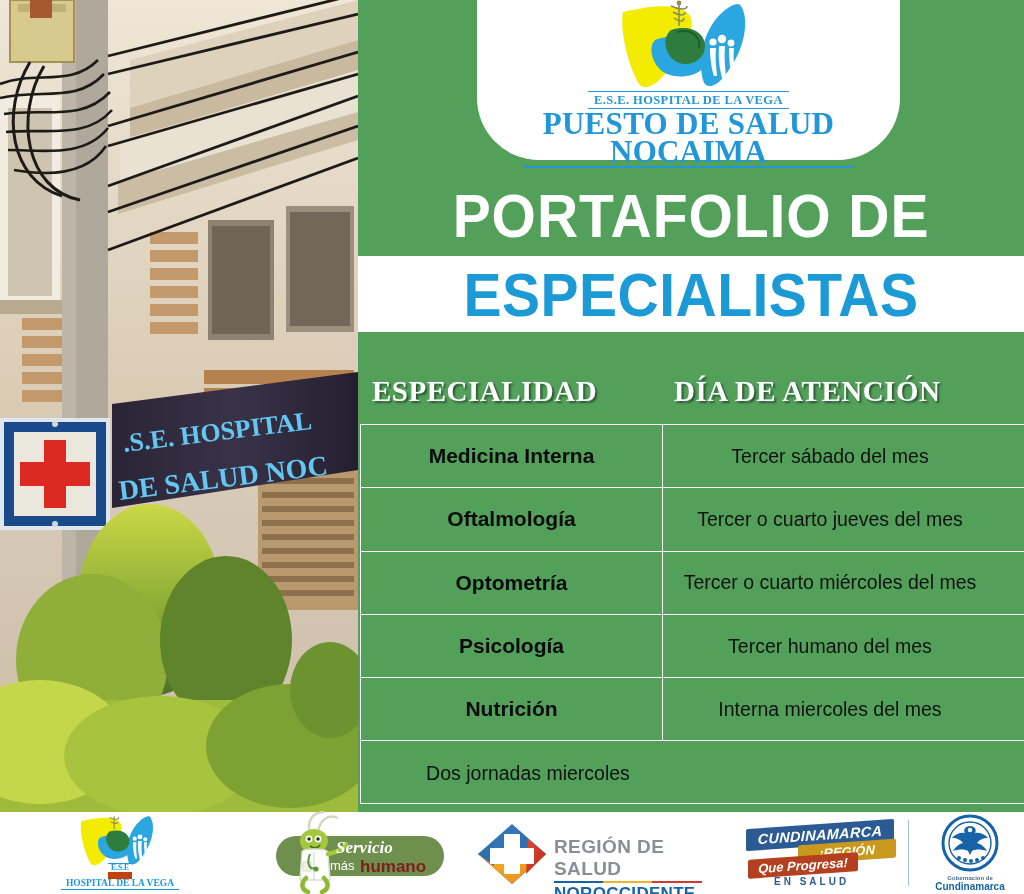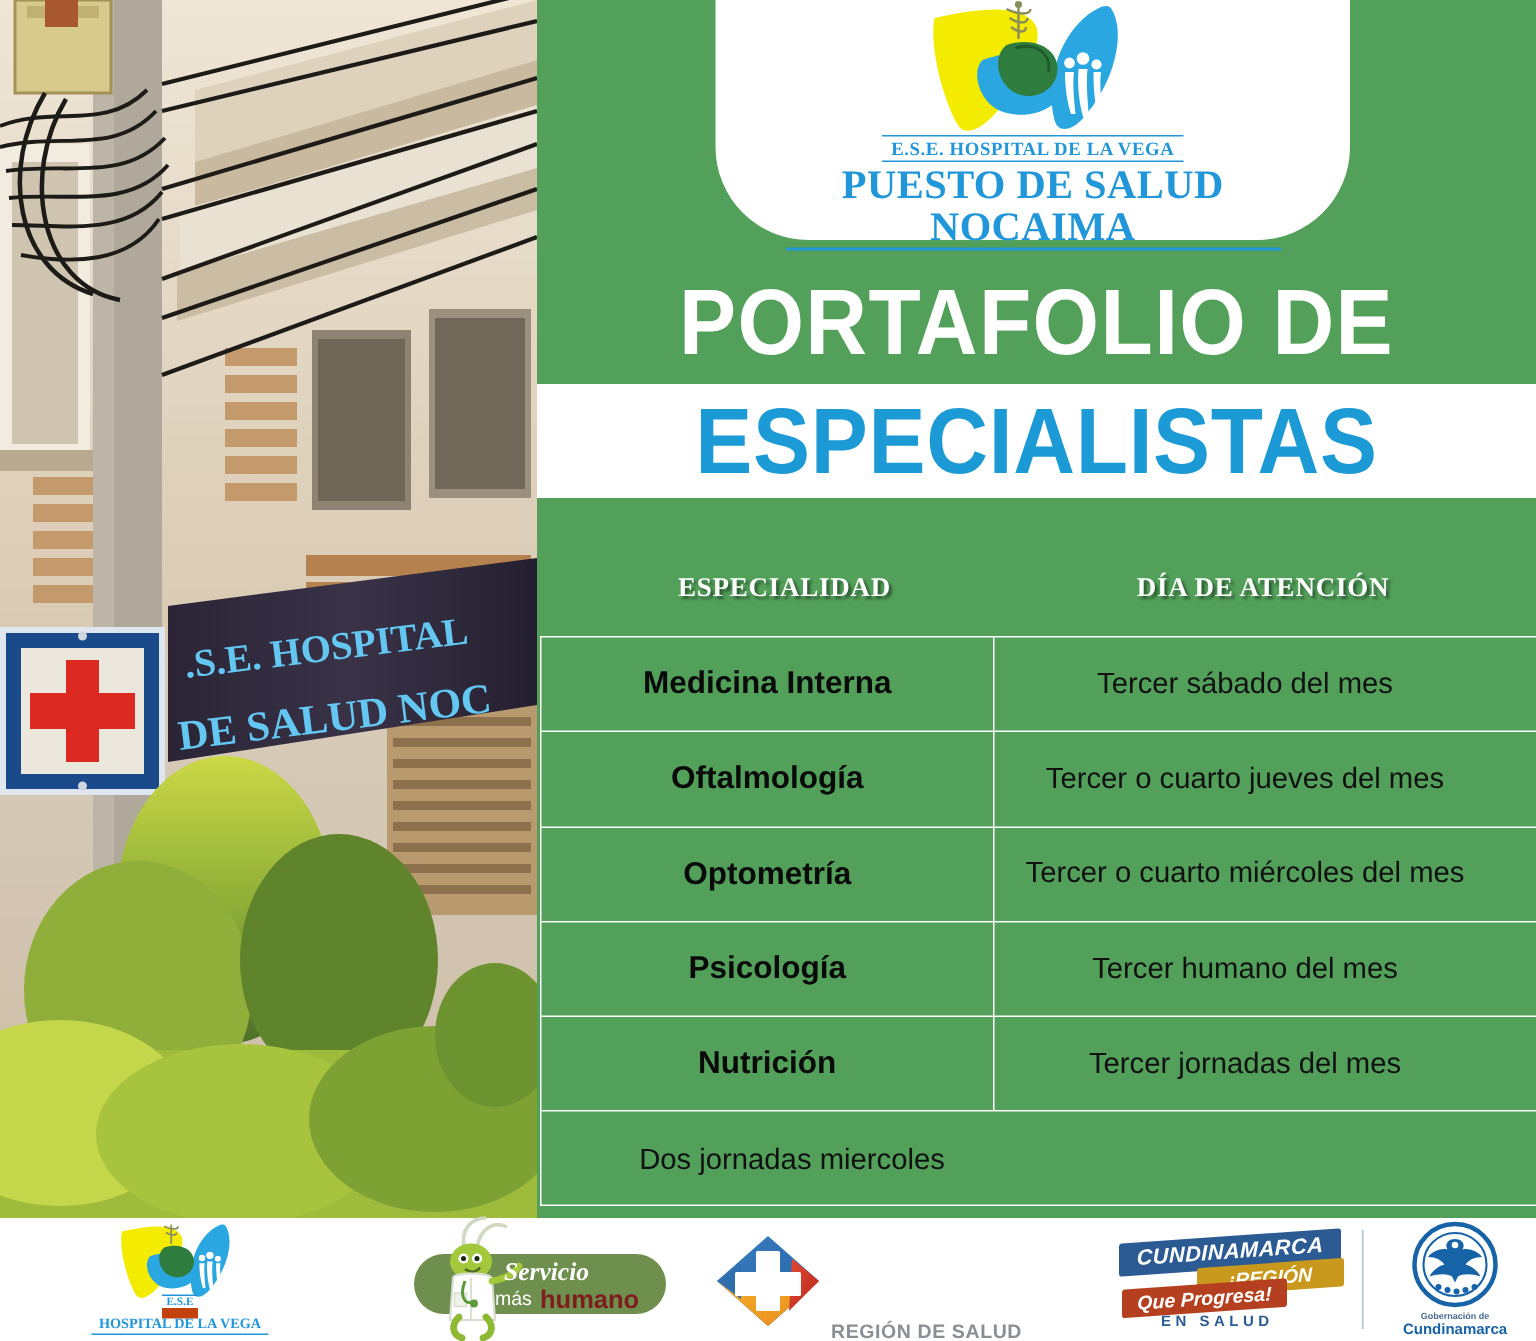--- a/index.html
+++ b/index.html
@@ -38,21 +38,21 @@
     position:absolute; left:0; right:0; top:96px; text-align:center;
     font-family:"Liberation Serif", serif;
   }
   .logo-caption .l1 {
     display:inline-block; color:#2196d8; font-size:12.5px; letter-spacing:.4px;
     font-weight:700; padding:0 6px;
     border-top:1.5px solid #2196d8; border-bottom:1.5px solid #2196d8;
     line-height:16px;
   }
   .logo-caption .l2 {
-    display:block; color:#2196d8; font-size:27px; font-weight:700;
+    display:block; color:#2196d8; font-size:31px; font-weight:700;
     letter-spacing:.3px; line-height:28px; margin-top:1px;
     border-bottom:2px solid #2196d8; width:330px; margin-left:auto; margin-right:auto;
   }
 
   
   .title-1 {
     position:absolute; left:358px; top:176px; width:666px; height:80px;
     color:#ffffff; text-align:center;
     font-family:"Liberation Sans Narrow","Liberation Sans", sans-serif;
     font-weight:900; font-size:62px; line-height:80px;
@@ -70,21 +70,21 @@
     letter-spacing:.5px; transform:scaleX(.92); transform-origin:center;
   }
 
   
   .tbl-head {
     position:absolute; left:372px; top:370px; width:638px; height:42px;
     display:flex;
   }
   .tbl-head .th {
     color:#ffffff; font-family:"Liberation Serif", serif; font-weight:700;
-    font-size:18px; line-height:42px; text-align:center;
+    font-size:29px; line-height:42px; text-align:left;
     text-shadow:2px 2px 2px rgba(0,0,0,.45);
     letter-spacing:.5px;
   }
   .th-esp { width:302px; }
   .th-dia { width:336px; }
 
   .tbl {
     position:absolute; left:360px; top:424px; width:760px; height:380px;
     border:1.6px solid #ffffff;
   }
@@ -126,21 +126,21 @@
   }
   .f2 .t1 {
     position:absolute; left:78px; top:26px; color:#ffffff; font-size:17px;
     font-family:"Liberation Serif", serif; font-style:italic; font-weight:700;
   }
   .f2 .t2 { position:absolute; left:72px; top:46px; color:#ffffff; font-size:13px; font-weight:400; }
   .f2 .t3 { position:absolute; left:102px; top:45px; color:#7f1d1d; font-size:17px; font-weight:700; }
 
   .f3 { left:468px; width:230px; }
   .f3 .txt { position:absolute; left:86px; top:24px; }
-  .f3 .t1 { color:#8a8f95; font-size:13px; letter-spacing:.4px; font-weight:600;margin-top:44px; }
+  .f3 .t1 { color:#8a8f95; font-size:19px; letter-spacing:.4px; font-weight:600; }
   .f3 .bar { width:148px; height:2.4px; background:linear-gradient(to right,#1763a8 33%,#f0b429 33%,#f0b429 66%,#d23b2c 66%); margin:1px 0 1px; }
   .f3 .t2 { color:#1763a8; font-size:17px; font-weight:800; letter-spacing:.3px; }
 
   .f4 { left:740px; width:180px; }
   .f4 .b1 {
     position:absolute; left:6px; top:12px; width:148px; height:22px;
     background:#2b5b92; transform:skewY(-4deg); border-radius:2px;
   }
   .f4 .b1 span {
     position:absolute; left:0; right:0; top:0; line-height:22px; text-align:center;
@@ -364,21 +364,21 @@
     <div class="row">
       <div class="cell-esp">Optometría</div>
       <div class="cell-dia">Tercer o cuarto miércoles del mes</div>
     </div>
     <div class="row">
       <div class="cell-esp">Psicología</div>
       <div class="cell-dia">Tercer humano del mes</div>
     </div>
     <div class="row">
       <div class="cell-esp">Nutrición</div>
-      <div class="cell-dia">Tercer jornadas del mes</div>
+      <div class="cell-dia">Interna miercoles del mes</div>
     </div>
     <div class="row">
       <div class="cell-dia">Dos jornadas miercoles</div>
     </div>
   </div>
 
   <div class="footer">
 
     <div class="f-logo f1">
       <div style="position:absolute;left:50%;top:2px;transform:translateX(-50%);">

